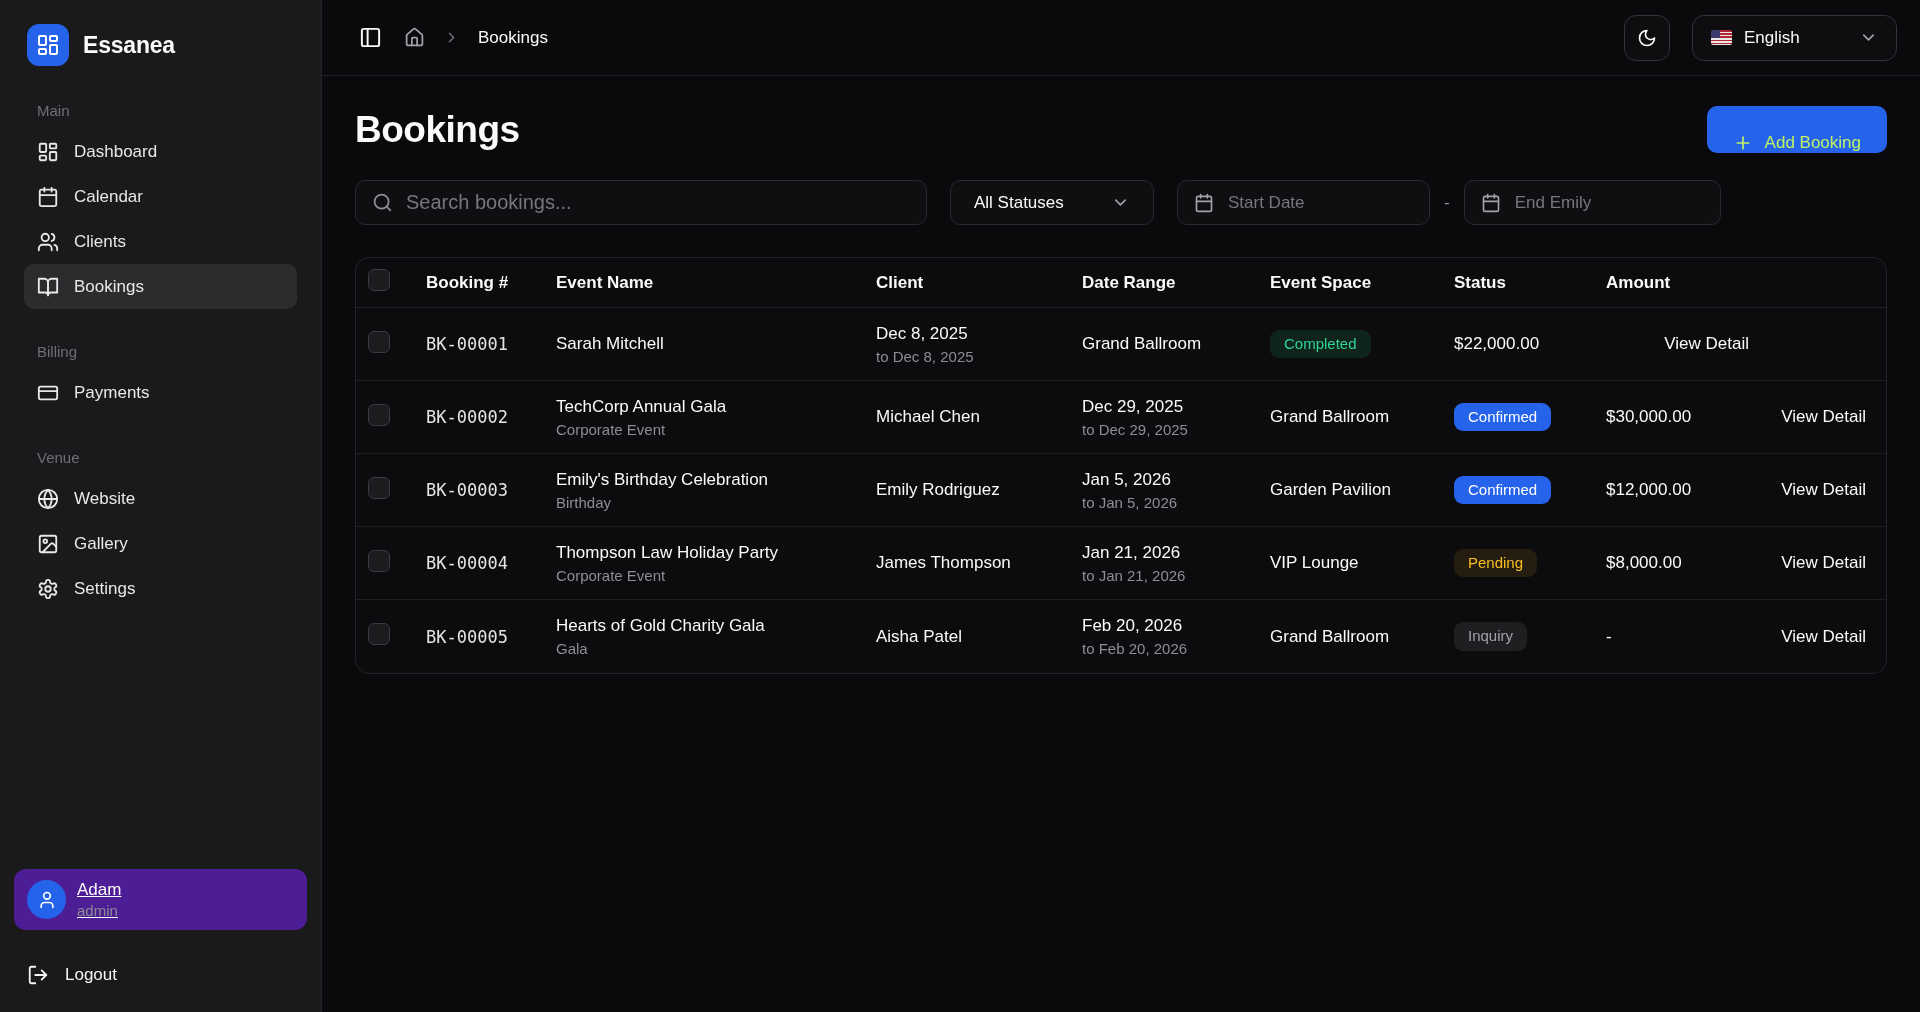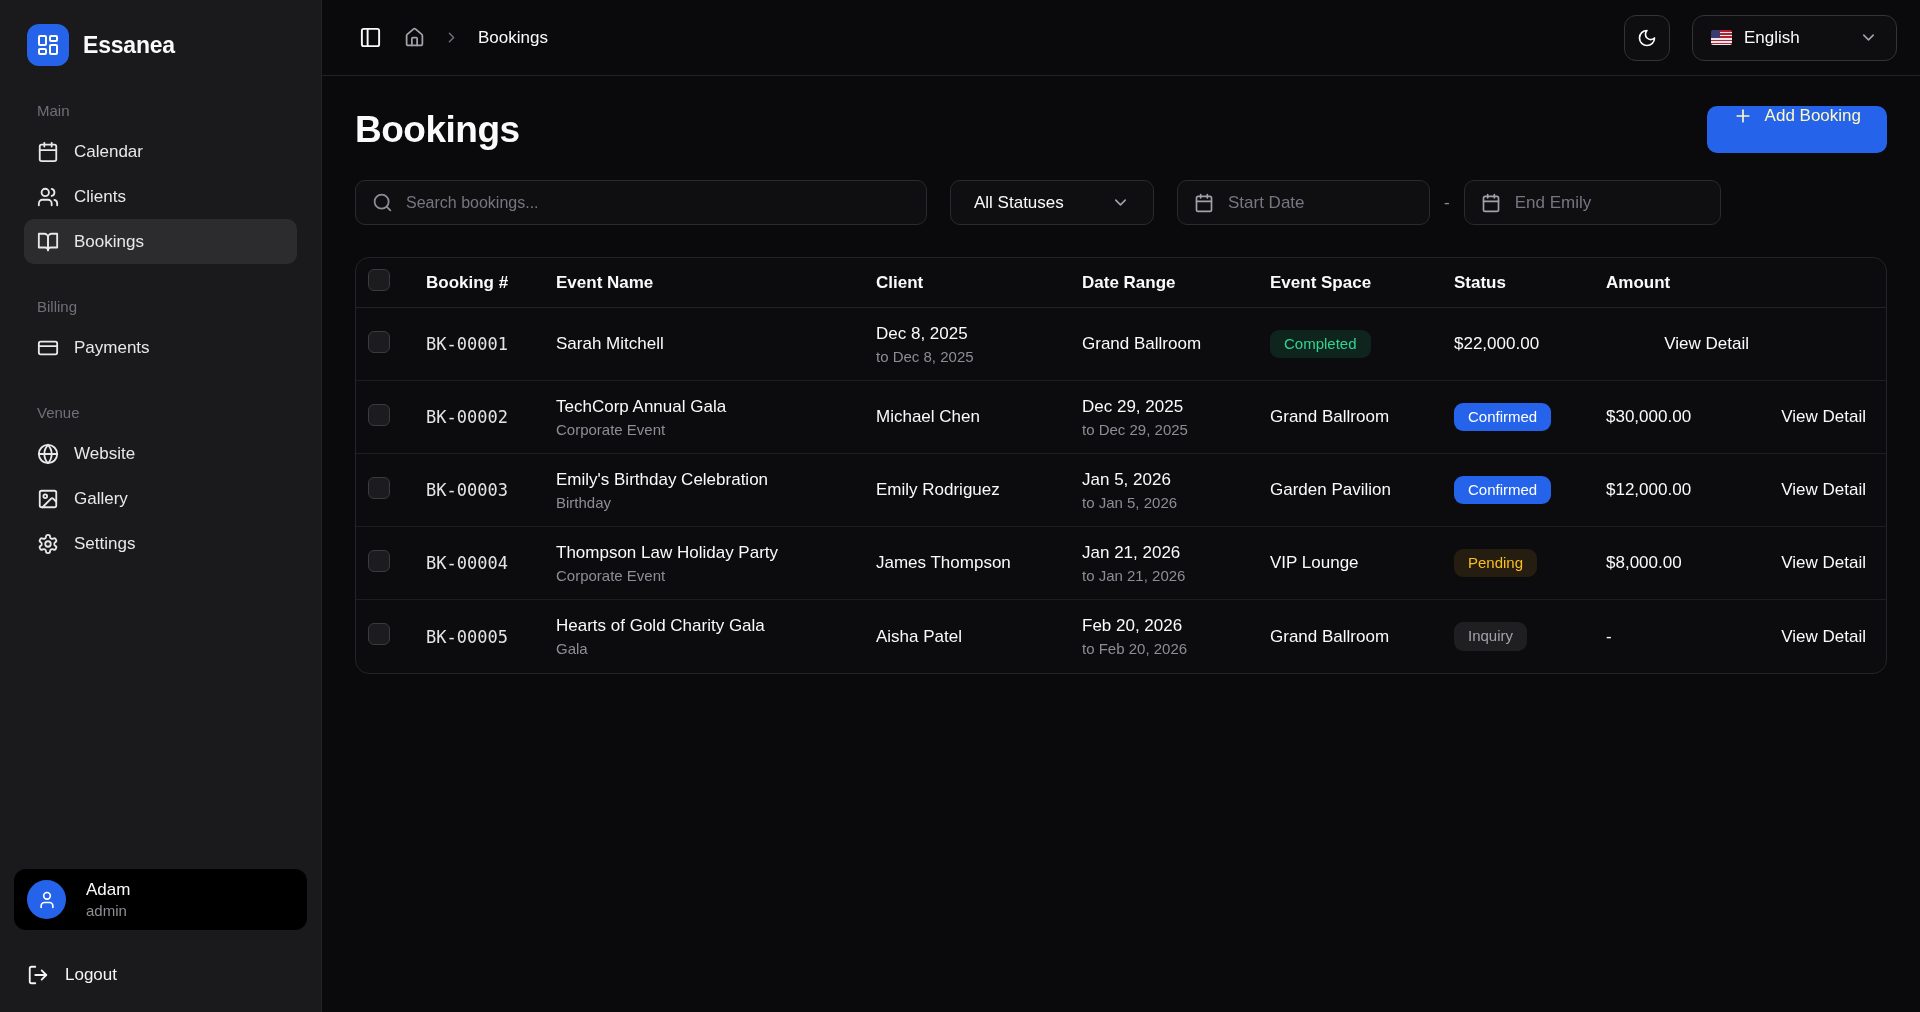--- a/index.html
+++ b/index.html
@@ -16,22 +16,22 @@
   .brand-name { font-size:23px; font-weight:700; letter-spacing:-0.2px; }
   nav { padding:0 24px; }
   .section-label { color:#6f6f78; font-size:15px; font-weight:500; padding:0 13px;
     margin:34px 0 10px; }
   .section-label.first { margin-top:26px; }
   .nav-item { display:flex; align-items:center; gap:15px; height:45px; padding:0 13px;
     border-radius:10px; color:#e8e8ea; font-size:17px; cursor:pointer; }
   .nav-item .ico { color:#e8e8ea; display:flex; }
   .nav-item.active { background:#2c2c2f; }
   .sidebar-bottom { margin-top:auto; padding:0 14px; }
-  .user-card { display:flex; align-items:center; gap:20px; background:#000000;
-    border-radius:12px; padding:11px 13px; cursor:pointer; }
+  .user-card { display:flex; align-items:center; gap:11px; background:#4c1d95;
+    border-radius:12px; padding:11px 13px; cursor:pointer;text-decoration:underline; }
   .avatar { width:39px; height:39px; border-radius:50%; background:#2563eb; color:#fff;
     display:flex; align-items:center; justify-content:center; flex-shrink:0; }
   .user-name { font-size:17px; font-weight:500; }
   .user-role { font-size:15px; color:#8d8d95; margin-top:2px; }
   .logout { display:flex; align-items:center; gap:16px; font-size:17px; color:#f4f4f5;
     padding:20px 13px 10px; cursor:pointer; margin-top:14px; }
 
   
   .main { flex:1; display:flex; flex-direction:column; background:#0a0a0c; }
   .topbar { height:76px; border-bottom:1px solid #222226; display:flex; align-items:center;
@@ -50,30 +50,30 @@
     background:rgba(255,255,255,0.02); color:#fafafa; display:flex; align-items:center;
     gap:12px; padding:0 18px; font-size:17px; cursor:pointer;text-align:right; }
   .lang-btn .chev { margin-left:auto; color:#a1a1aa; display:flex; }
   .flag { width:21px; height:15px; border-radius:2px; flex-shrink:0;
     background: linear-gradient(#3c3b6e,#3c3b6e) left top/9px 8px no-repeat,
       repeating-linear-gradient(180deg,#b22234 0 1.6px,#e8e8e8 1.6px 3.2px); }
 
   .content { padding:30px 33px 0; }
   .title-row { display:flex; align-items:center; justify-content:space-between; }
   h1 { font-size:37px; font-weight:800; letter-spacing:-0.5px; }
-  .add-btn { display:flex; align-items:flex-start; gap:12px; background:#2563eb; color:#fef9c3;
+  .add-btn { display:flex; align-items:flex-end; gap:12px; background:#2563eb; color:#bef264;
     border:none; border-radius:10px; height:47px; padding:0 26px; font-size:17px;
     font-weight:500; cursor:pointer; font-family:inherit; }
 
   .filter-row { display:flex; align-items:center; gap:23px; margin-top:27px; }
   .search-box { display:flex; align-items:center; gap:13px; width:572px; height:45px;
     background:#0f0f12; border:1px solid #2a2a2f; border-radius:10px; padding:0 16px; }
   .search-box .ico { color:#8d8d95; display:flex; }
   .search-box input { flex:1; background:none; border:none; outline:none; color:#fafafa;
-    font-size:16px; font-family:inherit; }
+    font-size:20px; font-family:inherit; }
   .search-box input::placeholder { color:#767680; }
   .select-box { display:flex; align-items:center; width:204px; height:45px; background:#0f0f12;
     border:1px solid #2a2a2f; border-radius:10px; padding:0 23px; font-size:17px;
     color:#fafafa; cursor:pointer; }
   .select-box .chev { margin-left:auto; color:#a1a1aa; display:flex; }
   .date-box { display:flex; align-items:center; gap:14px; height:45px; background:#0f0f12;
     border:1px solid #2a2a2f; border-radius:10px; padding:0 16px; font-size:17px;
     color:#767680; cursor:pointer; }
   .date-box .ico { color:#a1a1aa; display:flex; }
   .date-start { width:253px;align-items:center; } .date-end { width:257px; }
@@ -118,20 +118,31 @@
             <rect width="7" height="9" x="14" y="12" rx="1"></rect>
             <rect width="7" height="5" x="3" y="16" rx="1"></rect>
           </svg>
       </span>
       <span class="brand-name">Essanea</span>
     </div>
 
     <nav>
       <div class="section-label first">Main</div>
 
+      <div class="nav-item">
+        <span class="ico">
+          <svg width="22" height="22" viewBox="0 0 24 24" fill="none" stroke="currentColor" stroke-width="2" stroke-linecap="round" stroke-linejoin="round">
+              <rect width="7" height="9" x="3" y="3" rx="1"></rect>
+              <rect width="7" height="5" x="14" y="3" rx="1"></rect>
+              <rect width="7" height="9" x="14" y="12" rx="1"></rect>
+              <rect width="7" height="5" x="3" y="16" rx="1"></rect>
+            </svg>
+        </span>
+        <span>Dashboard</span>
+      </div>
 
       <div class="nav-item">
         <span class="ico">
           <svg width="22" height="22" viewBox="0 0 24 24" fill="none" stroke="currentColor" stroke-width="2" stroke-linecap="round" stroke-linejoin="round">
               <path d="M8 2v4"></path>
               <path d="M16 2v4"></path>
               <rect width="18" height="18" x="3" y="4" rx="2"></rect>
               <path d="M3 10h18"></path>
             </svg>
         </span>

